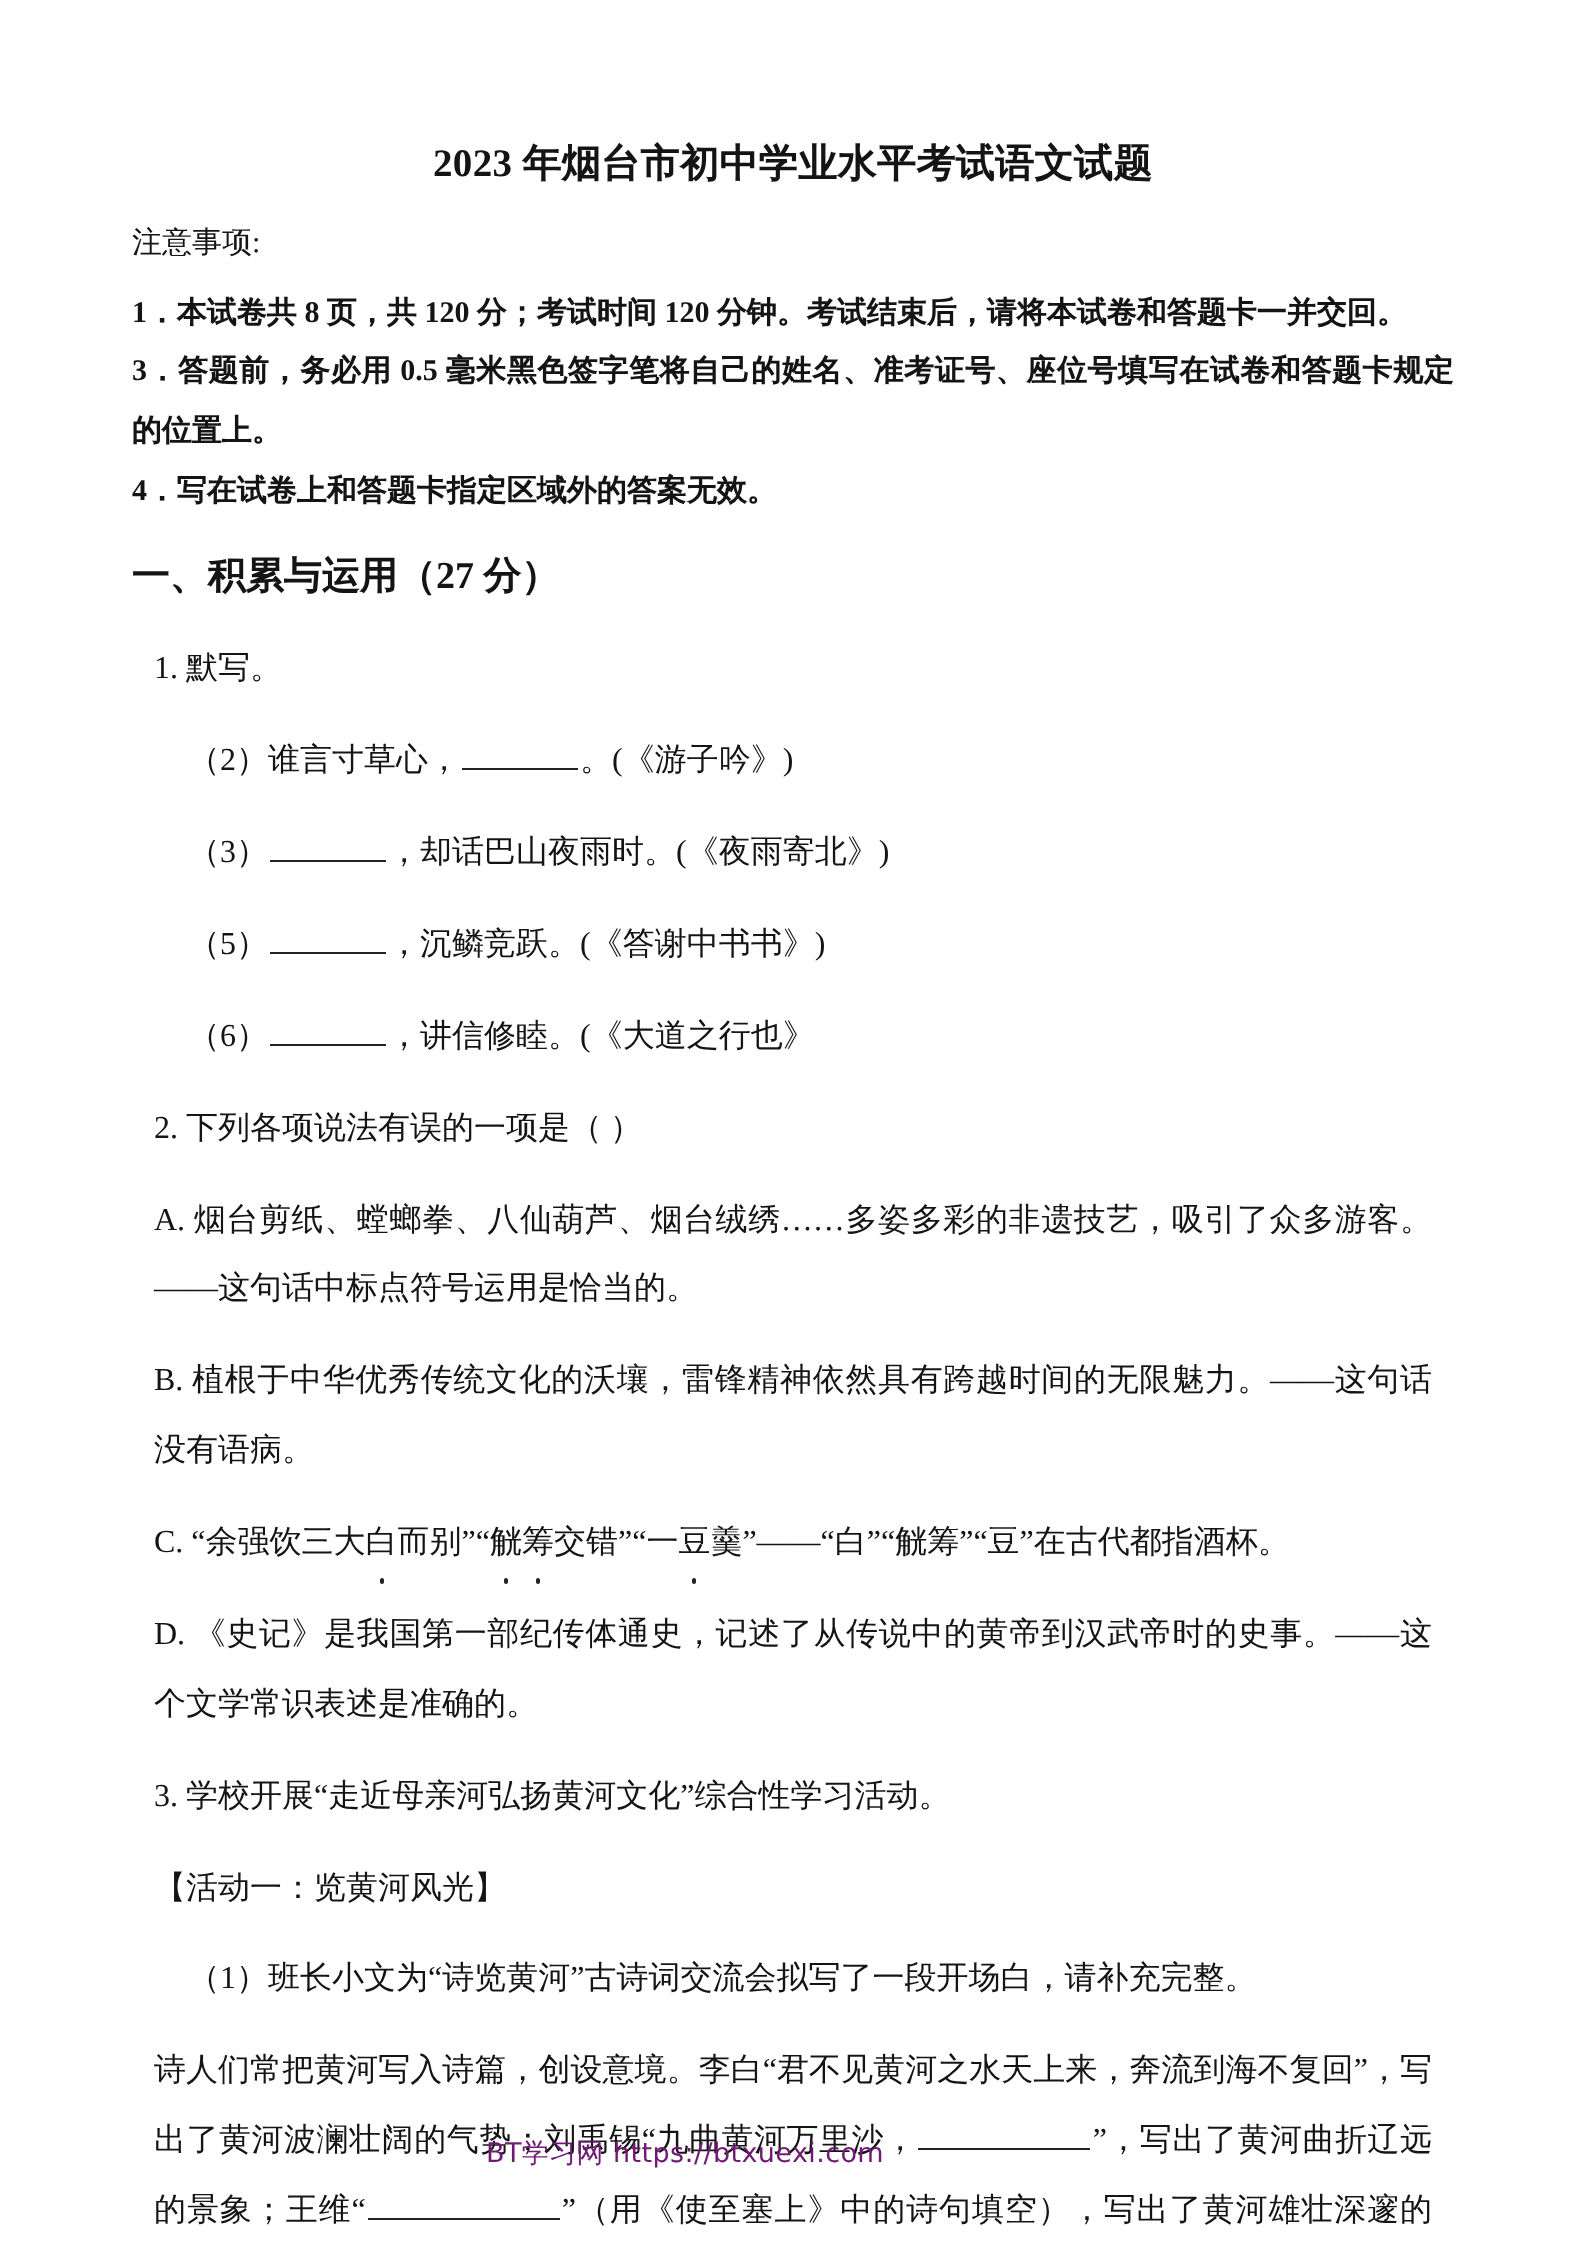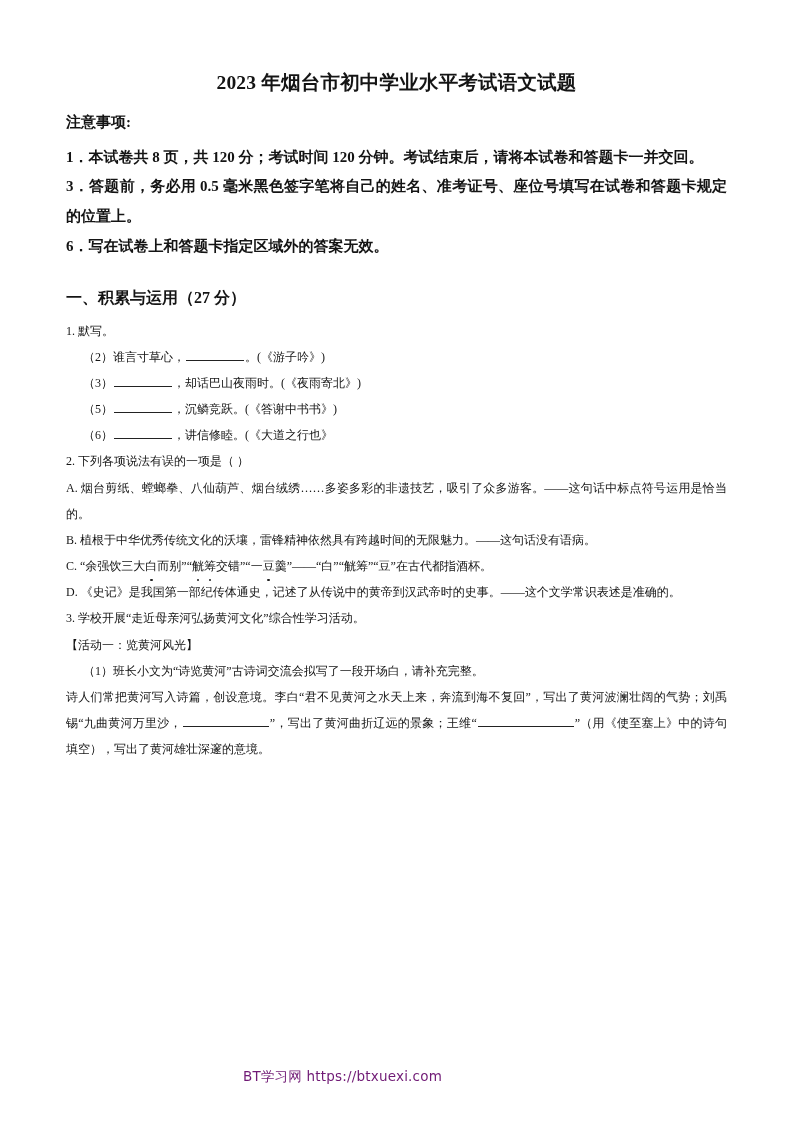--- a/index.html
+++ b/index.html
@@ -26,42 +26,42 @@
   .doc-title {
     text-align: center;
     font-size: 19.5px;
     font-weight: bold;
     letter-spacing: 0.2px;
     margin: 6px 0 14px 0;
     line-height: 1.5;
   }
   .notice-heading {
     font-size: 15px;
-    font-weight: bold;
+    font-weight: normal;
     line-height: 1.55;
     margin: 0 0 8px 0;
   }
   .notice-item {
     font-size: 15px;
     font-weight: bold;
     line-height: 1.98;
     margin: 0;
     text-align: justify;
     text-justify: inter-ideograph;
   }
   .section-heading {
-    font-size: 16px;
+    font-size: 19px;
     font-weight: bold;
     line-height: 1.9;
-    margin: 22px 0 4px 0;
+    margin: 10px 0 4px 0;
   }
   .q-line {
-    font-size: 12px;
+    font-size: 16px;
     line-height: 2.18;
-    margin: 0;
+    margin: 11px;
     text-align: justify;
     text-justify: inter-ideograph;
   }
   .q-indent {
     padding-left: 17px;
   }
   .blank {
     display: inline-block;
     border-bottom: 1px solid #222;
     vertical-align: baseline;
@@ -102,21 +102,21 @@
 <body>
 
 <div class="page">
 
   <h1 class="doc-title">2023 年烟台市初中学业水平考试语文试题</h1>
 
   <p class="notice-heading">注意事项:</p>
 
   <p class="notice-item">1．本试卷共 8 页，共 120 分；考试时间 120 分钟。考试结束后，请将本试卷和答题卡一并交回。</p>
   <p class="notice-item">3．答题前，务必用 0.5 毫米黑色签字笔将自己的姓名、准考证号、座位号填写在试卷和答题卡规定的位置上。</p>
-  <p class="notice-item">6．写在试卷上和答题卡指定区域外的答案无效。</p>
+  <p class="notice-item">4．写在试卷上和答题卡指定区域外的答案无效。</p>
 
   <p class="section-heading">一、积累与运用（27 分）</p>
 
   <p class="q-line">1. 默写。</p>
 
 
   <p class="q-line q-indent">
     <span>（2）</span><span>谁言寸草心，</span><span class="blank blank-s"></span><span>。(《游子吟》)</span>
   </p>
 

